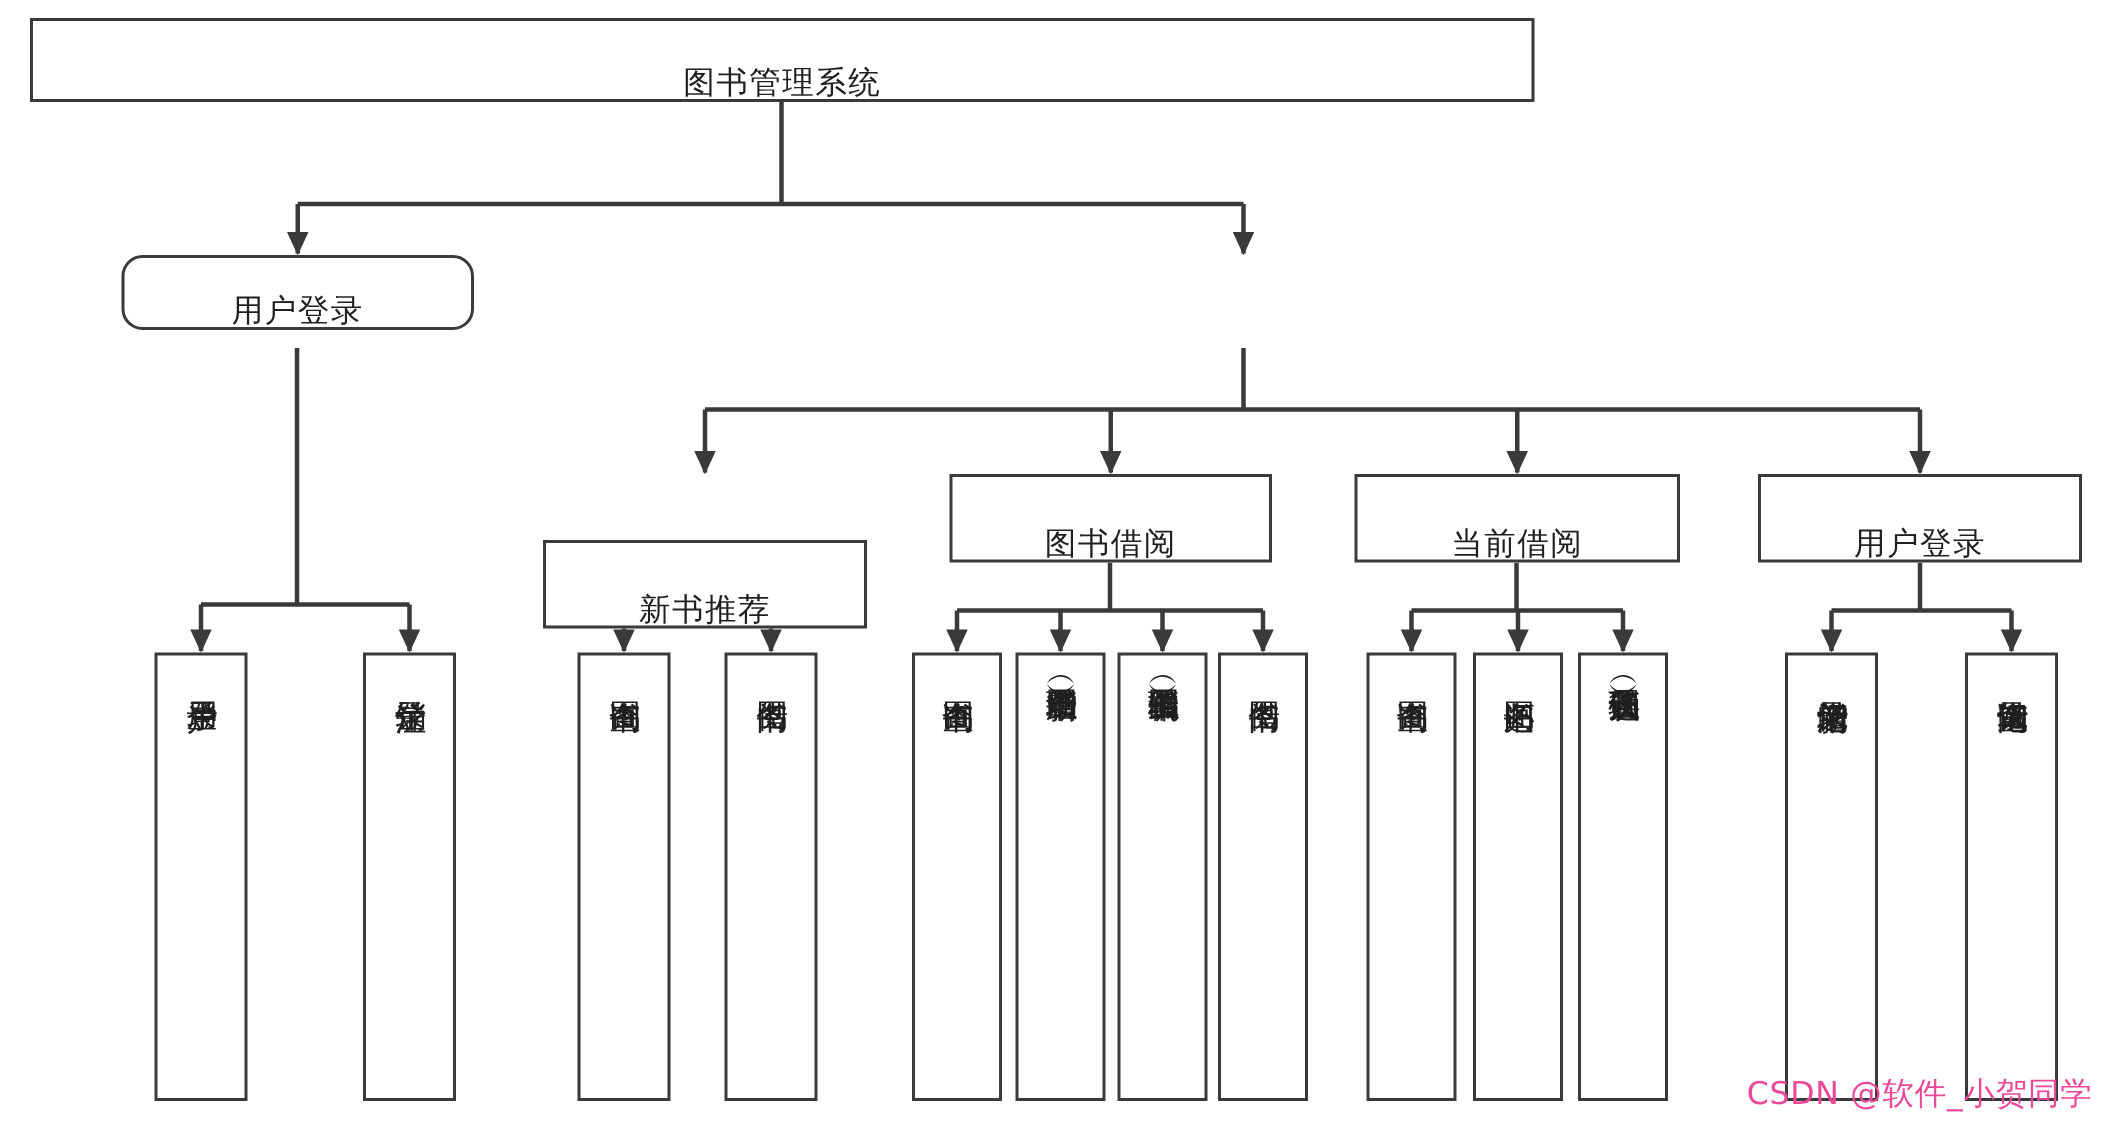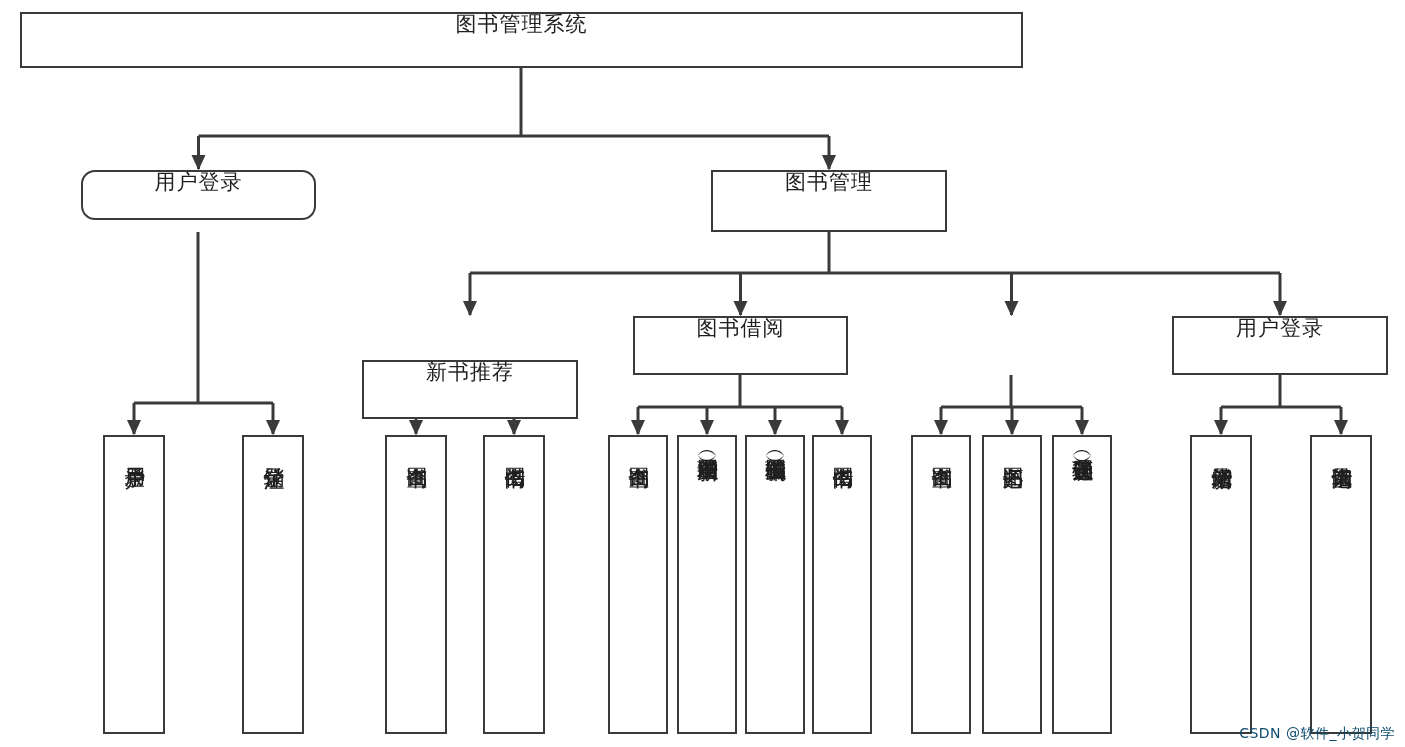--- a/index.html
+++ b/index.html
@@ -24,21 +24,21 @@
     left: 0; top: 0;
     width: 1405px;
     height: 747px;
   }
   .node {
     position: absolute;
     box-sizing: border-box;
     border: 2.5px solid #3a3a3a;
     background: #ffffff;
     display: flex;
-    align-items: flex-start;
+    align-items: flex-end;
     justify-content: center;
     color: #1f1f1f;
   }
   .node-h .label {
     font-size: 21px;
     letter-spacing: 1px;
     line-height: 1;
     white-space: nowrap;
   }
   .node-v {
@@ -57,22 +57,22 @@
   .node-v.tall-text {
     padding-top: 6px;
   }
   .node-v.tall-text .label {
     line-height: 1.32;
   }
   #watermark {
     position: absolute;
     right: 10px;
     bottom: 4px;
-    font-size: 14px;
-    color: #0c4a6e;
+    font-size: 21px;
+    color: #ec4899;
     white-space: nowrap;
     letter-spacing: 0.5px;
   }
 </style>
 </head>
 <body>
 
 <div id="diagram-root">
 
   <svg id="edges-layer" viewBox="0 0 1405 747" width="1405" height="747" xmlns="http://www.w3.org/2000/svg">
@@ -118,29 +118,29 @@
       </g>
   </svg>
 
   <div class="node node-h" style="left: 20px; top: 12px; width: 1003px; height: 56px;">
     <span class="label">图书管理系统</span>
   </div>
 
   <div class="node node-h" style="left: 81px; top: 170px; width: 235px; height: 50px; border-radius: 14px;">
     <span class="label">用户登录</span>
   </div>
-  <div class="node node-h" style="left: 711px; top: 170px; width: 236px; height: 62px;">
-    <span class="label">图书管理</span>
-  </div>
 
   <div class="node node-h" style="left: 362px; top: 316px; width: 216px; height: 59px; margin-top: 44px;">
     <span class="label">新书推荐</span>
   </div>
   <div class="node node-h" style="left: 633px; top: 316px; width: 215px; height: 59px;">
     <span class="label">图书借阅</span>
+  </div>
+  <div class="node node-h" style="left: 903px; top: 316px; width: 217px; height: 59px;">
+    <span class="label">当前借阅</span>
   </div>
   <div class="node node-h" style="left: 1172px; top: 316px; width: 216px; height: 59px;">
     <span class="label">用户登录</span>
   </div>
 
   <div class="node node-v" style="left: 103px; top: 435px; width: 62px; height: 299px;">
     <span class="label">用户登录</span>
   </div>
   <div class="node node-v" style="left: 242px; top: 435px; width: 62px; height: 299px;">
     <span class="label">注销登录</span>

